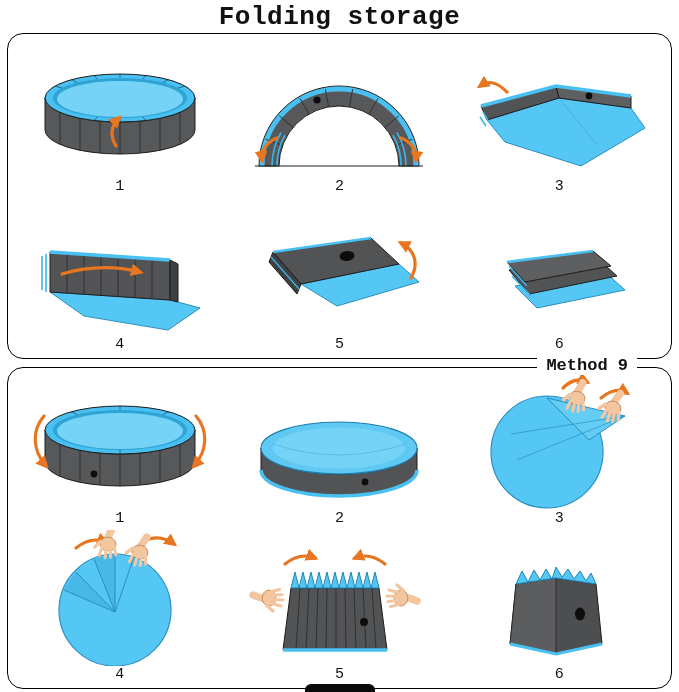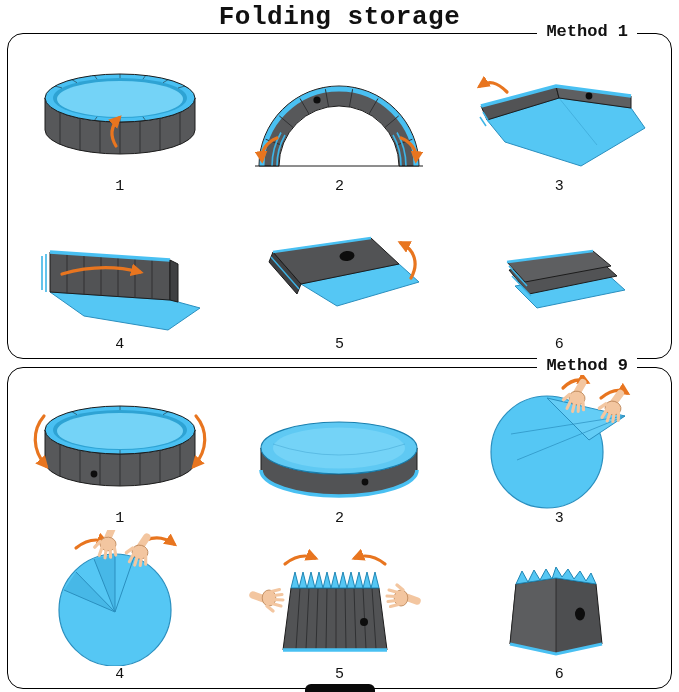--- a/index.html
+++ b/index.html
@@ -41,21 +41,20 @@
       <line x1="-8" y1="-2" x2="-13" y2="4" stroke="#f3c6a0" stroke-width="3.4" stroke-linecap="round"></line>
     </g>
   </defs>
 </svg>
 
 <div class="page">
 
   <h1 class="title">Folding storage</h1>
 
   <section class="panel panel-1">
-    <span class="method-label">Method 1</span>
     <div class="grid">
 
       <figure class="step">
         <svg viewBox="0 0 200 136">
           <path d="M25,56 A75,24 0 0 0 175,56 L175,88 A75,24 0 0 1 25,88 Z" fill="#57585a" stroke="#1c1c1c" stroke-width="1"></path>
           <g stroke="#303133" stroke-width="1">
             <line x1="40" y1="70.5" x2="40" y2="102.5"></line>
               <line x1="60" y1="76.3" x2="60" y2="108.3"></line>
             <line x1="80" y1="79.2" x2="80" y2="111.2"></line>
               <line x1="100" y1="80" x2="100" y2="112"></line>

